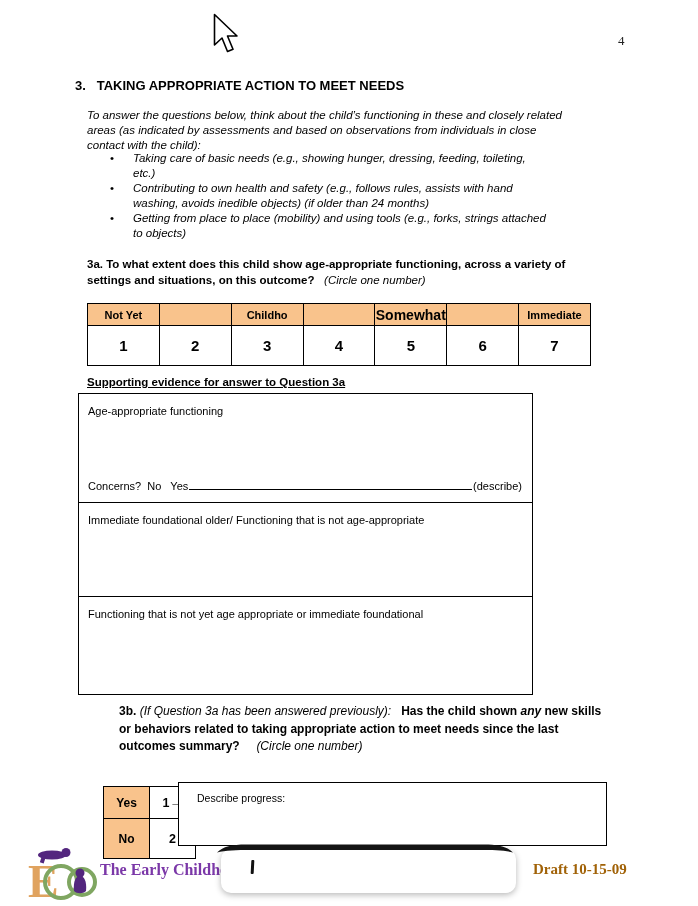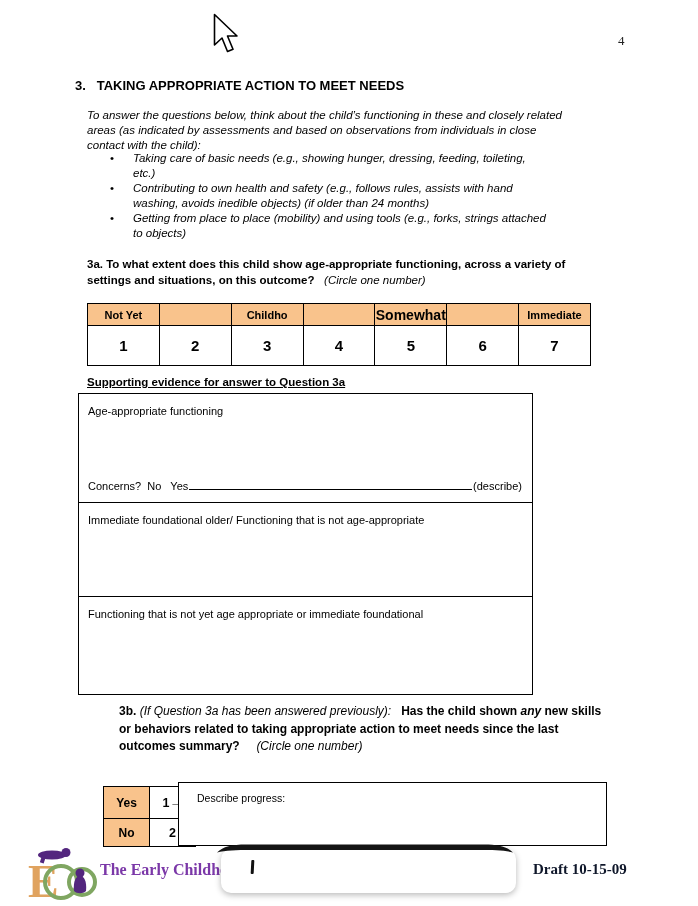--- a/index.html
+++ b/index.html
@@ -48,28 +48,28 @@
   .q3b { left:87px; top:703px; width:548px; font-size:12px; line-height:17.5px;margin-left:32px; }
   .q3b .b { font-weight:bold; }
   .q3b .i { font-style:italic; }
   .q3b .bi { font-weight:bold; font-style:italic; }
 
   table.yn { left:87px; top:786px; border-collapse:collapse; table-layout:fixed;margin-left:16px; }
   table.yn td { border:1.5px solid #000; text-align:center; vertical-align:middle; font-weight:bold; }
   table.yn td.lab { width:46px; background:#F9C38C; font-size:12px; }
   table.yn td.val { width:46px; background:#fff; font-size:12.5px; }
   table.yn tr.r1 td { height:32px; }
-  table.yn tr.r2 td { height:28px; }
+  table.yn tr.r2 td { height:40px; }
   .yn-arrow { font-size:13px; }
 
   .describe-box { left:178px; top:782px; width:429px; height:64px; border:1.5px solid #000; background:#fff; }
   .describe-label { position:absolute; left:18px; top:9px; font-size:10.5px; }
 
   .footer-org { left:100px; top:861px; font-family:"Liberation Serif","DejaVu Serif",serif; font-weight:bold; font-size:16px; color:#7B38A8; z-index:2; }
-  .footer-draft { left:533px; top:861px; font-family:"Liberation Serif","DejaVu Serif",serif; font-weight:bold; font-size:15px; color:#0f172a; }
+  .footer-draft { left:533px; top:861px; font-family:"Liberation Serif","DejaVu Serif",serif; font-weight:bold; font-size:15px; color:#a16207; }
   .logo { left:28px; top:845px; width:70px; height:61px; z-index:1; }
 
   .overlay-white { left:221px; top:849px; width:295px; height:44px; background:#fff; border-radius:10px;
                    box-shadow:0 2px 6px rgba(0,0,0,0.28); z-index:5; }
   .overlay-bar { left:216px; top:844px; width:298px; height:9px; z-index:6; }
   .overlay-tick { left:251px; top:860px; width:3px; height:14px; background:#111; border-radius:1px; transform:rotate(3deg); z-index:7; }
 </style>
 </head>
 <body>
 

